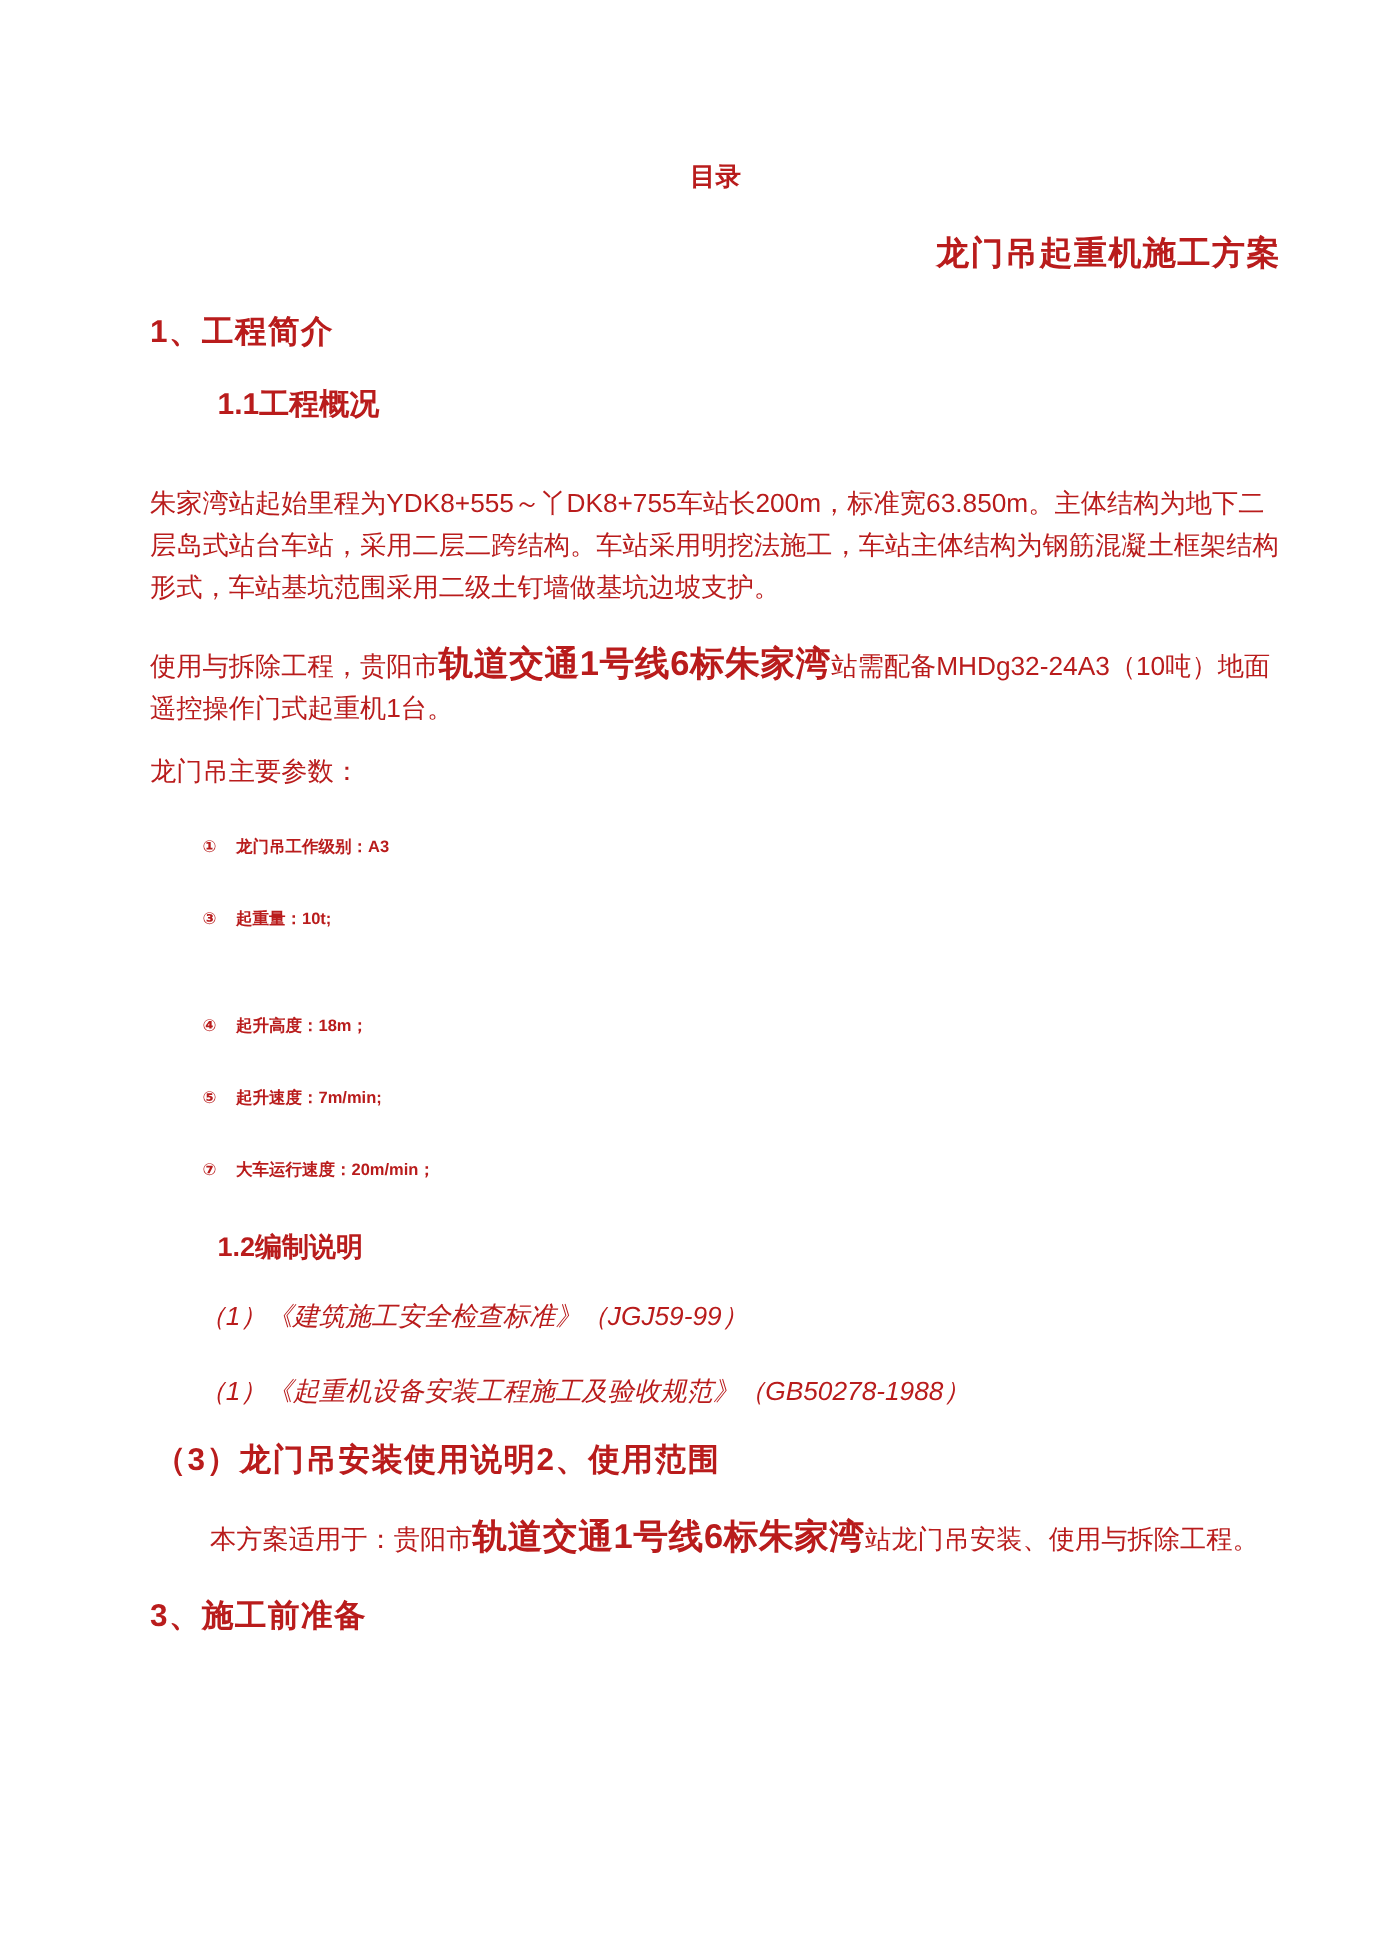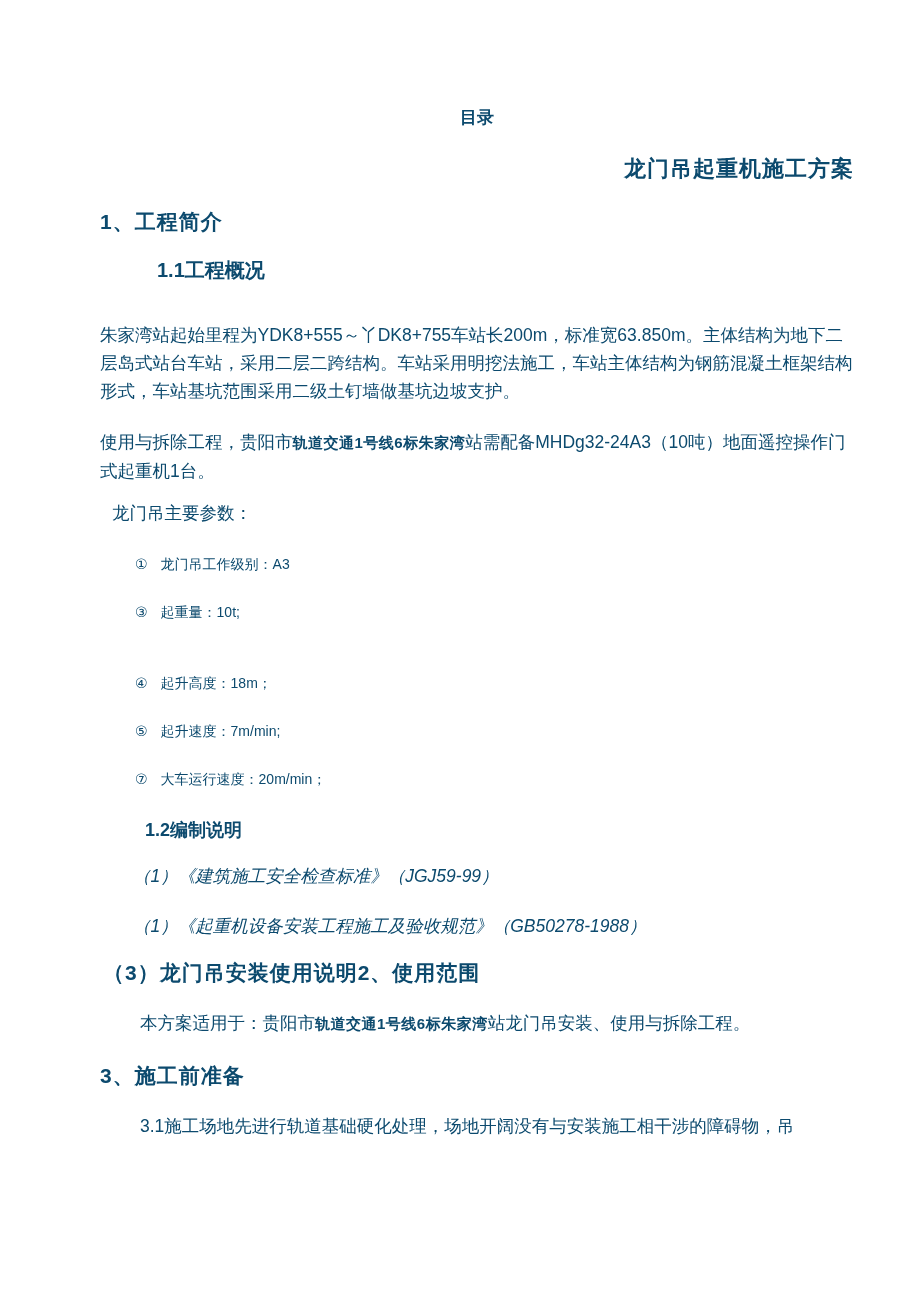--- a/index.html
+++ b/index.html
@@ -7,21 +7,21 @@
     padding: 0;
     background: #ffffff;
   }
   .page {
     position: relative;
     width: 920px;
     height: 1303px;
     box-sizing: border-box;
     padding: 0 66px 16px 100px;
     background: #ffffff;
-    color: #0c4a6e;
+    color: #b91c1c;
     font-family: "Liberation Sans", "DejaVu Sans", sans-serif;
     overflow: hidden;
   }
   .toc {
     margin-top: 108px;
     text-align: center;
     font-size: 17px;
     line-height: 20px;
     font-weight: 600;
   }
@@ -34,47 +34,47 @@
     letter-spacing: 1px;
   }
   .h-l1 {
     margin: 27px 0 0 0;
     font-size: 21px;
     line-height: 25px;
     font-weight: 600;
     letter-spacing: 1px;
   }
   .h-l2 {
-    margin: 24px 0 0 57px;
+    margin: 24px 0 0 45px;
     font-size: 20px;
     line-height: 24px;
     font-weight: 600;
   }
   .body {
     margin: 0;
     font-size: 17.5px;
     line-height: 28px;
   }
   .para-overview { margin-top: 39px; }
   .para-need { margin-top: 23px; }
   .emph {
-    font-size: 15px;
+    font-size: 23px;
     font-weight: 600;
     letter-spacing: 0.5px;
   }
   .params-label {
     margin-top: 18px;
     line-height: 20px;
-    margin-left: 12px;
   }
   .param-list { margin: 0; }
   .param-item {
     margin: 28px 0 0 35px;
-    font-size: 14px;
+    font-size: 11px;
     line-height: 20px;
+    font-weight: bold;
   }
   .param-item.first { margin-top: 31px; }
   .param-item.gap-before { margin-top: 51px; }
   .bullet {
     display: inline-block;
     margin-right: 13px;
   }
   .h-l3 {
     margin: 31px 0 0 45px;
     font-size: 18px;
@@ -133,15 +133,14 @@
 
   <p class="ref">（1）《建筑施工安全检查标准》（JGJ59-99）</p>
   <p class="ref">（1）《起重机设备安装工程施工及验收规范》（GB50278-1988）</p>
 
   <h2 class="h-l1 h-scope">（3）龙门吊安装使用说明2、使用范围</h2>
 
   <p class="body scope"><span>本方案适用于：贵阳市</span><span class="emph">轨道交通1号线6标朱家湾</span><span>站龙门吊安装、使用与拆除工程。</span></p>
 
   <h2 class="h-l1">3、施工前准备</h2>
 
-  <p class="body prep">3.1施工场地先进行轨道基础硬化处理，场地开阔没有与安装施工相干涉的障碍物，吊</p>
 
 </div>
 
 </body></html>

